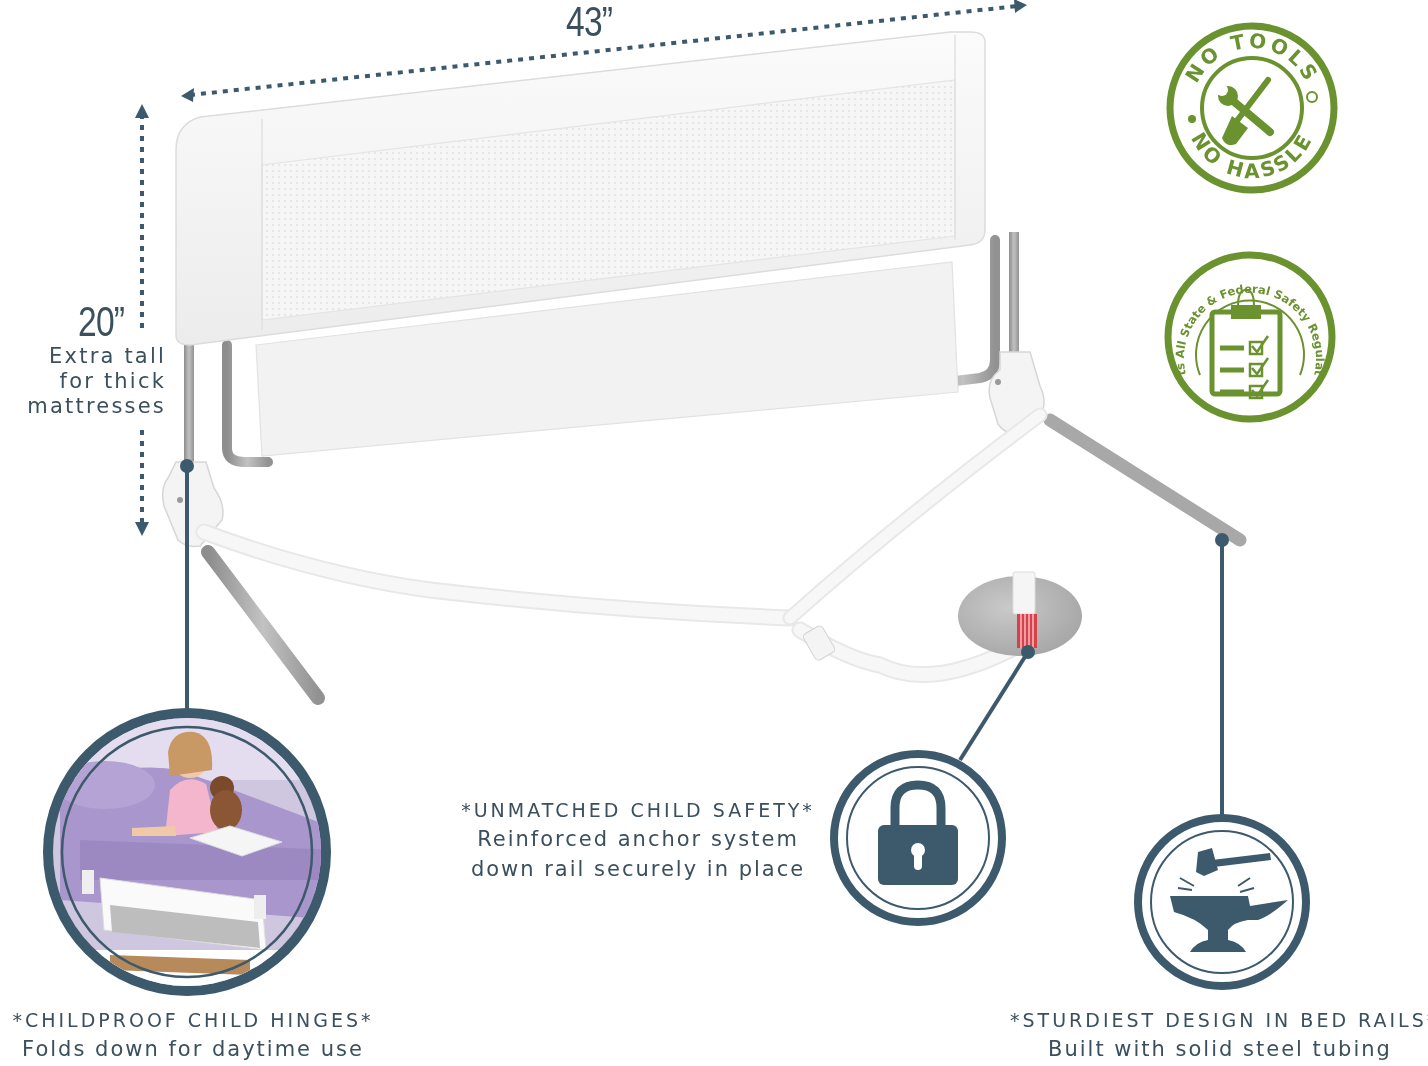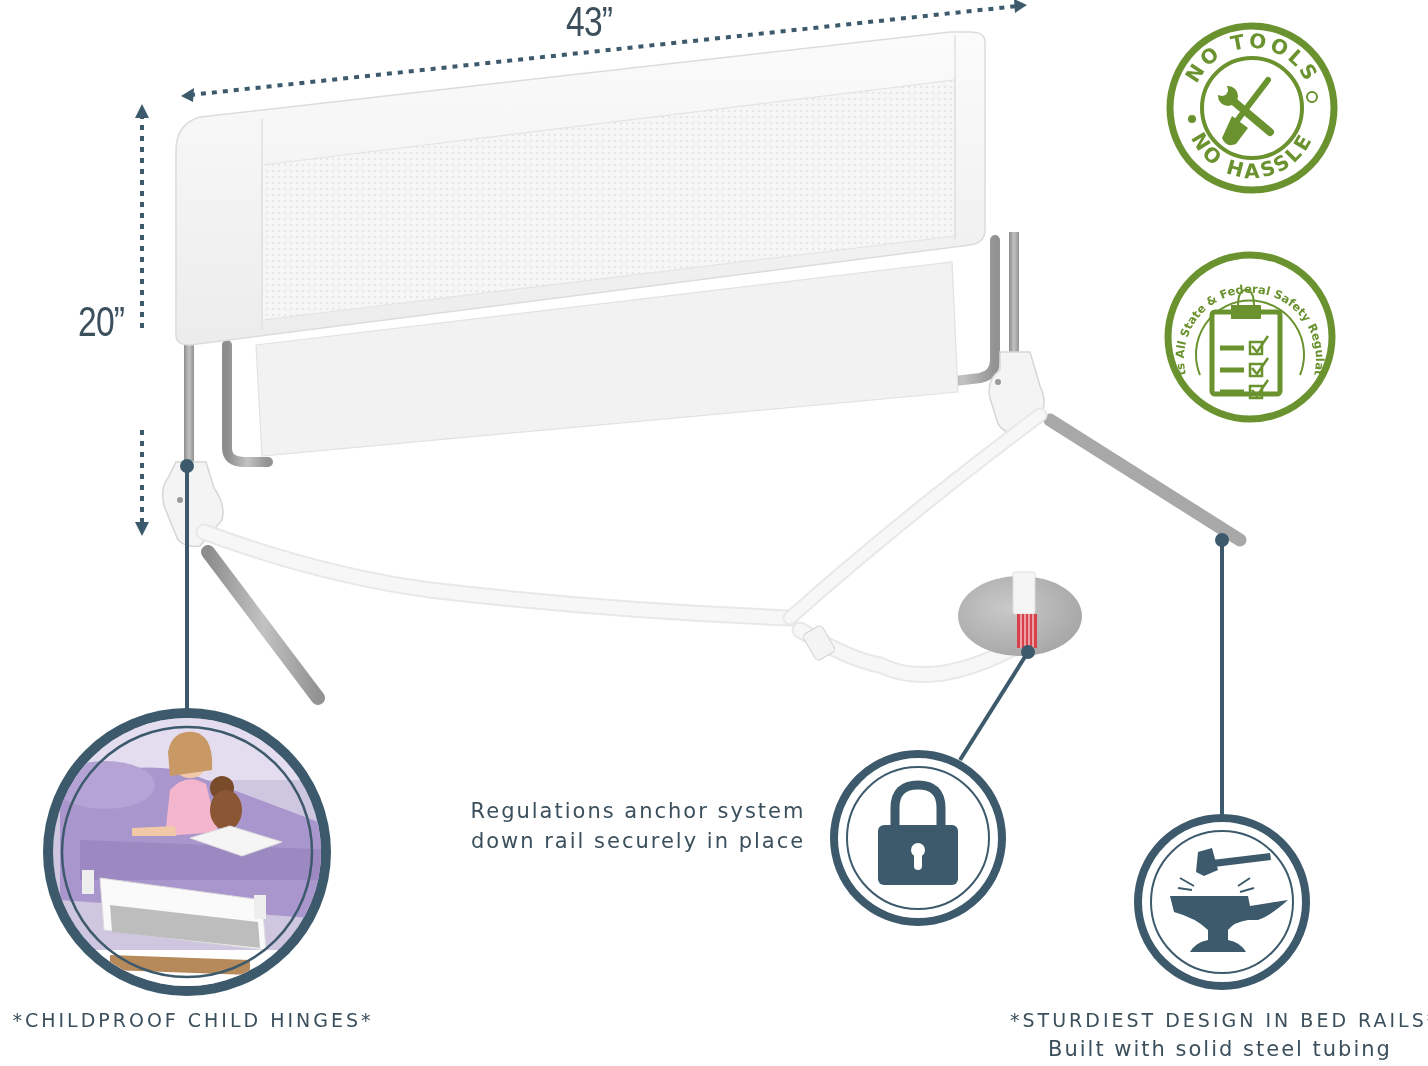--- a/index.html
+++ b/index.html
@@ -219,27 +219,34 @@
             <path d="M1252 368 L1257 374 L1268 358"></path>
           <rect x="1250" y="386" width="12" height="12"></rect>
             <path d="M1252 390 L1257 396 L1268 380"></path>
         </g>
       </g>
     </g>
   </svg>
 
   <div class="dim-label dim-43">43”</div>
   <div class="dim-label dim-20">20”</div>
+  <div class="dim-note">
+    <div>Extra tall</div>
+    <div>for thick</div>
+    <div>mattresses</div>
+  </div>
 
   <div class="callout c-hinges">
     <div class="head">*CHILDPROOF CHILD HINGES*</div>
+    <div class="body">Folds down for daytime use</div>
   </div>
 
   <div class="callout c-safety">
-    <div class="body">Regulations anchor system</div>
+    <div class="head">*UNMATCHED CHILD SAFETY*</div>
+    <div class="body">Reinforced anchor system</div>
     <div class="body">down rail securely in place</div>
   </div>
 
   <div class="callout c-sturdy">
     <div class="head">*STURDIEST DESIGN IN BED RAILS*</div>
     <div class="body">Built with solid steel tubing</div>
   </div>
 </div>
 
 </body></html>

